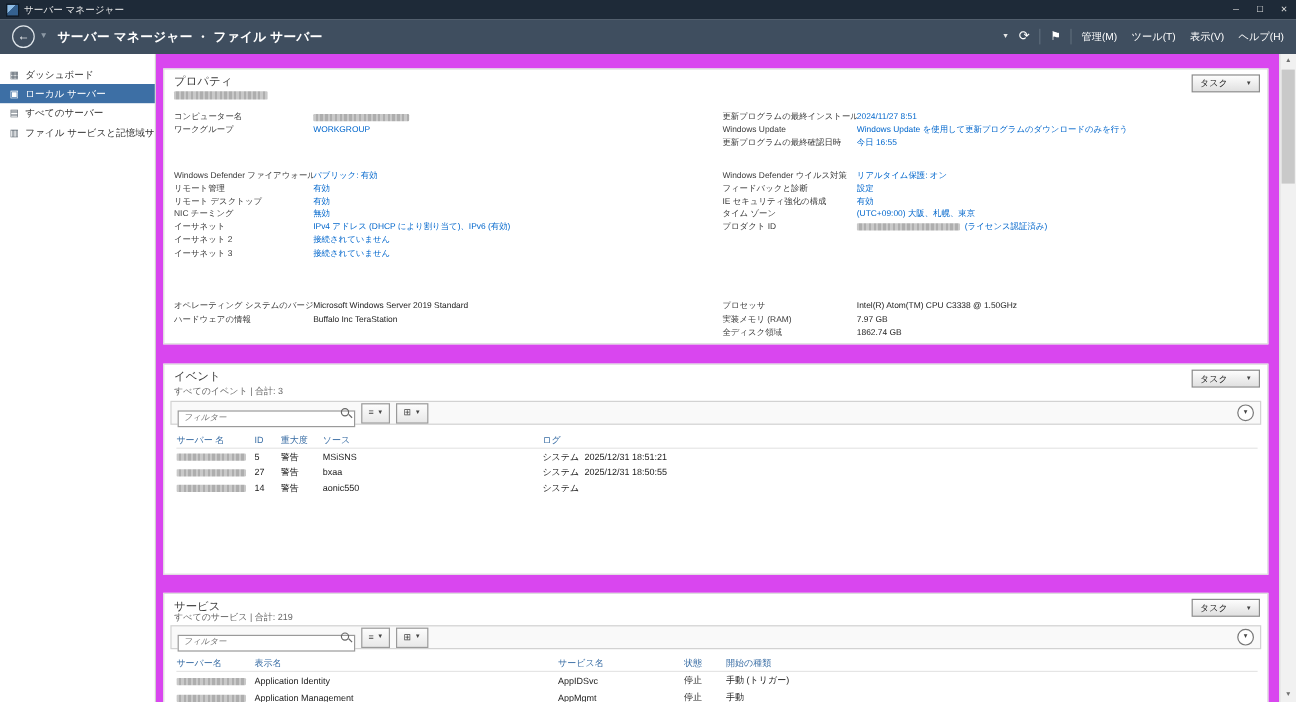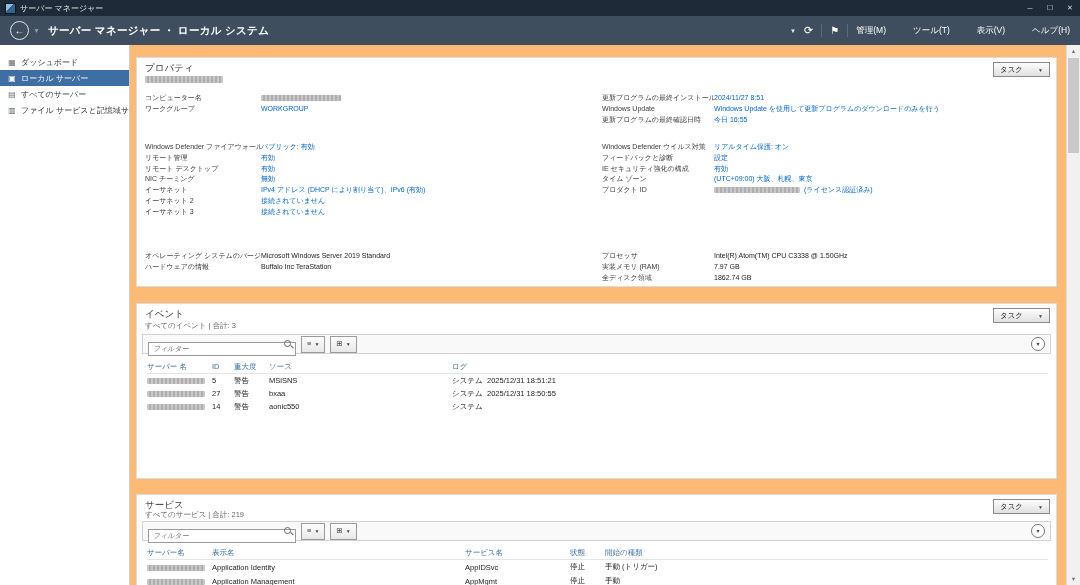--- a/index.html
+++ b/index.html
@@ -18,36 +18,36 @@
           display:flex;align-items:center;z-index:9}
   .back-btn{width:17px;height:17px;border:1px solid #dfe5ea;border-radius:50%;margin-left:10px;flex:none;
             display:flex;align-items:center;justify-content:center;font-size:10px;color:#fff;line-height:1}
   .fwd-caret{color:#8d99a5;font-size:7px;margin:0 8px 0 4px}
   .breadcrumb{font-size:10.5px;font-weight:bold;letter-spacing:.3px;white-space:nowrap}
   .nav-right{margin-left:auto;display:flex;align-items:center;gap:8px;margin-right:10px;font-size:8.5px}
   .nav-caret{font-size:6px;color:#e7e7e7}
   .refresh-icon{font-size:11px;line-height:1;color:#fff}
   .nav-divider{width:1px;height:13px;background:#5c6b7a}
   .flag-glyph{font-size:10px;color:#fff}
-  .nav-menus{display:flex;gap:27px}
+  .nav-menus{display:flex;gap:12px}
   .nav-menu-item{white-space:nowrap;cursor:default}
 
   
   .sidebar{position:absolute;top:45px;left:0;width:130px;bottom:0;background:#fff;
            border-right:1px solid #d0d0d0;padding-top:9px;box-sizing:border-box;z-index:5}
   .side-item{height:16px;display:flex;align-items:center;gap:4px;padding-left:7px;font-size:8px;color:#333;position:relative}
   .side-item.selected{background:#3d6fa5;color:#fff}
   .side-icon{font-size:8px;color:#5c6670;width:10px;text-align:center;flex:none}
   .side-item.selected .side-icon{color:#fff}
   .side-label{white-space:nowrap;overflow:hidden;text-overflow:clip}
   .side-chevron{position:absolute;right:2px;font-size:8px;color:#555}
   .side-item.selected .side-chevron{color:#fff}
 
   
-  .main{position:absolute;top:45px;left:130px;right:14px;bottom:0;background:#fdba74;overflow:hidden}
+  .main{position:absolute;top:45px;left:130px;right:14px;bottom:0;background:#d946ef;overflow:hidden}
   .panel{position:absolute;left:6px;width:921px;background:#fff;border:1px solid #dcdcdc;box-sizing:border-box}
   #panel-properties{top:12px;height:230px}
   #panel-events{top:258px;height:176px}
   #panel-services{top:449px;height:150px}
   .panel-title{position:absolute;top:4px;left:8px;font-size:9.5px;color:#3c3c3c;font-weight:500}
   .panel-sub{position:absolute;top:17px;left:8px;font-size:7.5px;color:#666;white-space:nowrap}
   .redact{background:repeating-linear-gradient(90deg,#c9c9c9 0 2px,#aeaeae 2px 4px);border-radius:1px}
   .sub-redact{width:78px;height:7px;top:18px}
   .tasks-btn{position:absolute;top:4px;right:6px;height:15px;min-width:54px;border:1px solid #8a8a8a;
              background:linear-gradient(#fdfdfd,#e0e0e0);display:flex;align-items:center;justify-content:center;
@@ -117,21 +117,21 @@
     <span class="win-btn">☐</span>
     <span class="win-btn">✕</span>
   </div>
 </div>
 
 <div class="navbar">
   <div class="back-btn">
     <span>←</span>
   </div>
   <span class="fwd-caret">▼</span>
-  <span class="breadcrumb">サーバー マネージャー ・ ローカル システム</span>
+  <span class="breadcrumb">サーバー マネージャー ・ ファイル サーバー</span>
   <div class="nav-right">
     <span class="nav-caret">▼</span>
     <span class="refresh-icon">⟳</span>
     <span class="nav-divider"></span>
     <span class="flag-glyph">⚑</span>
     <span class="nav-divider"></span>
     <div class="nav-menus">
 
         <span class="nav-menu-item">管理(M)</span>
 

